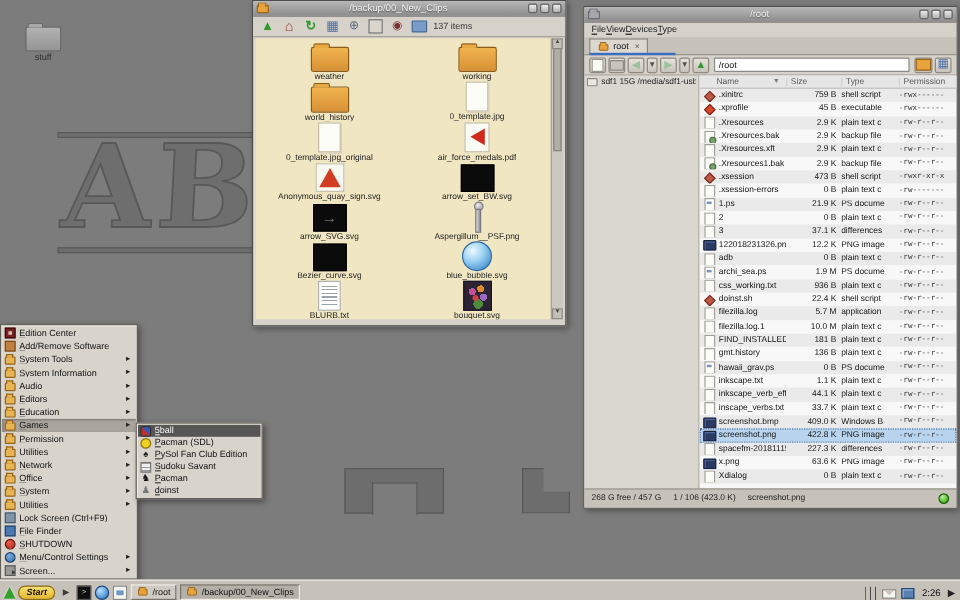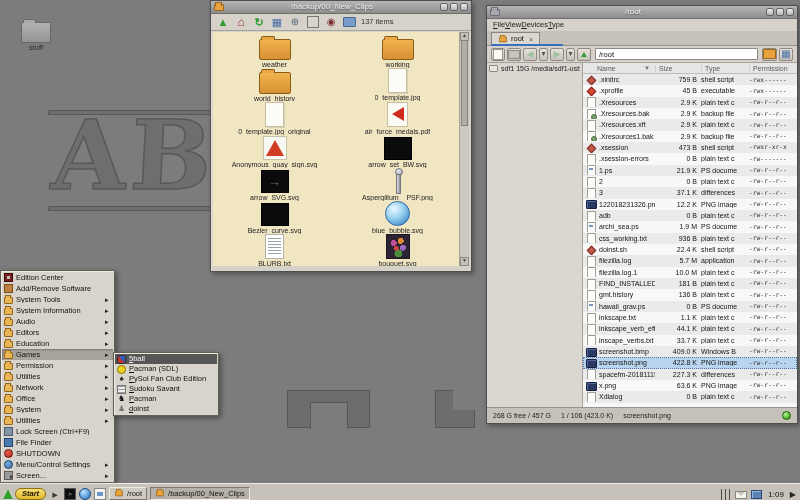--- a/index.html
+++ b/index.html
@@ -772,16 +772,16 @@
       <span>/backup/00_New_Clips</span>
     </span>
     </span>
   <span class="tray">
     <span style="display:flex;gap:4px;align-items:center">
 
     <span class="y-mixer"></span>
         <span class="y-mail"></span>
         <span class="y-net"></span>
       </span>
-    <span class="clock">1:09</span>
+    <span class="clock">2:26</span>
     <span class="tb-arrow">▶</span>
   </span>
 </div>
 
 </body></html>

